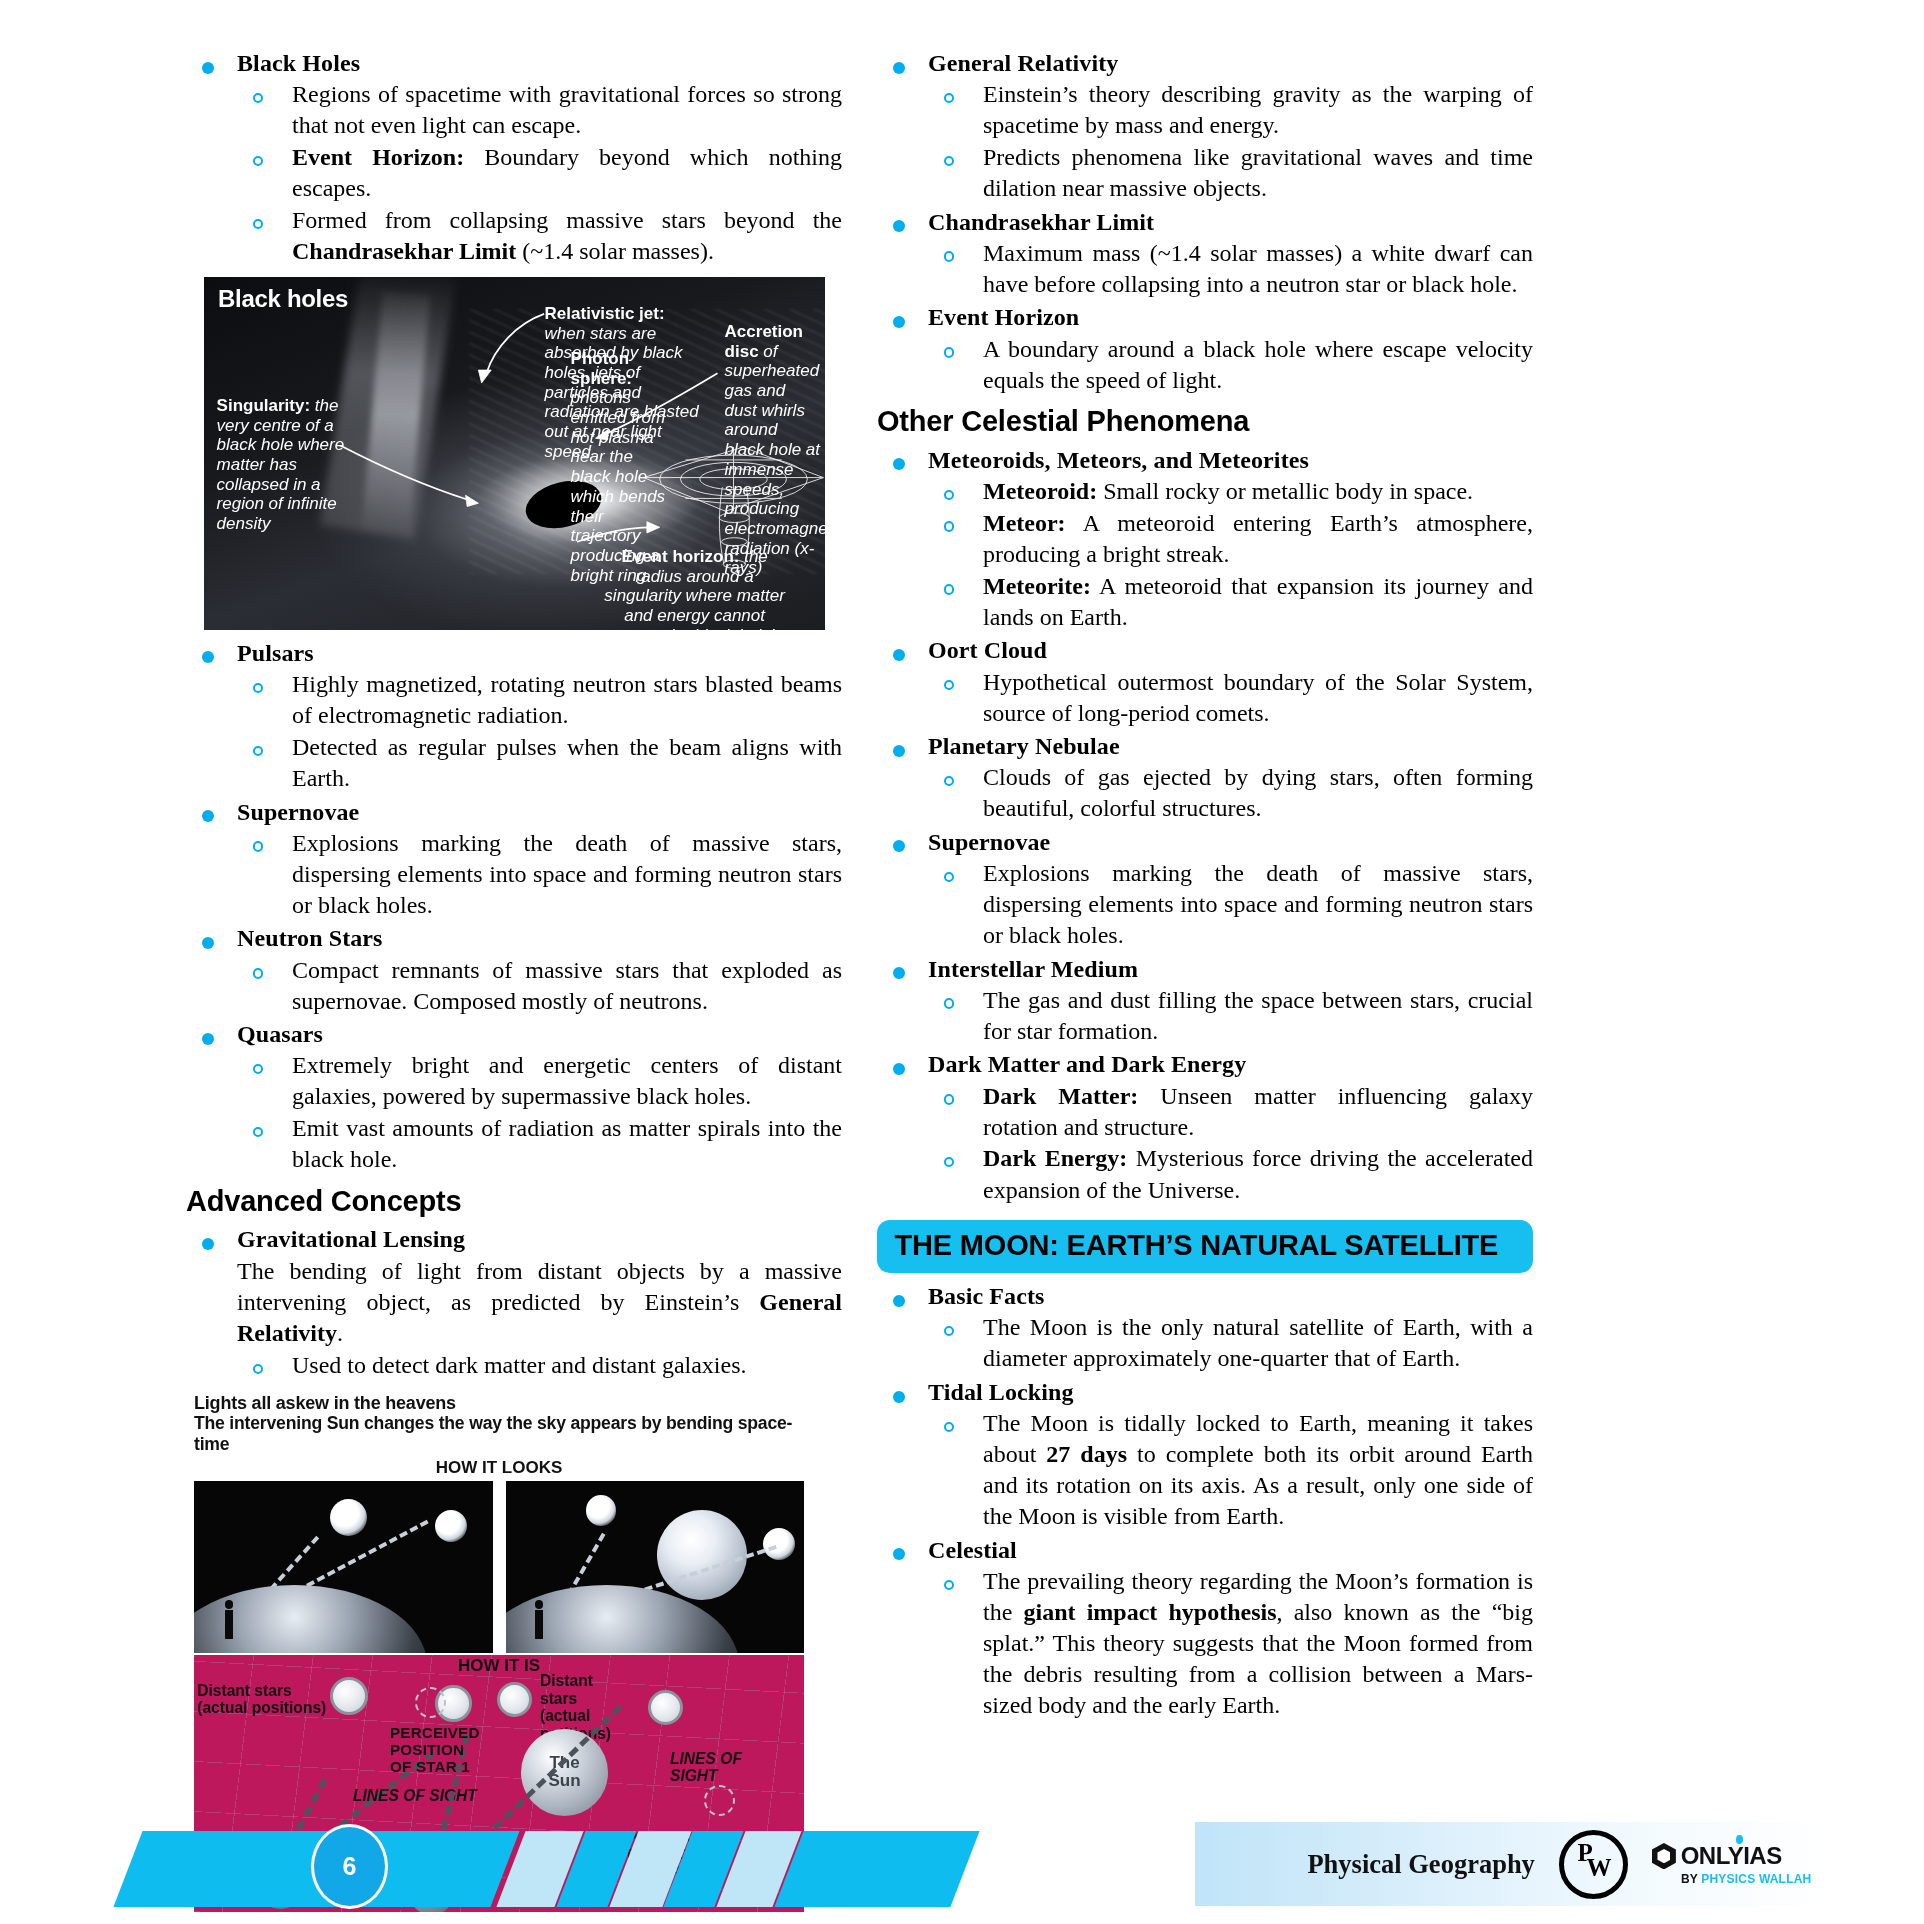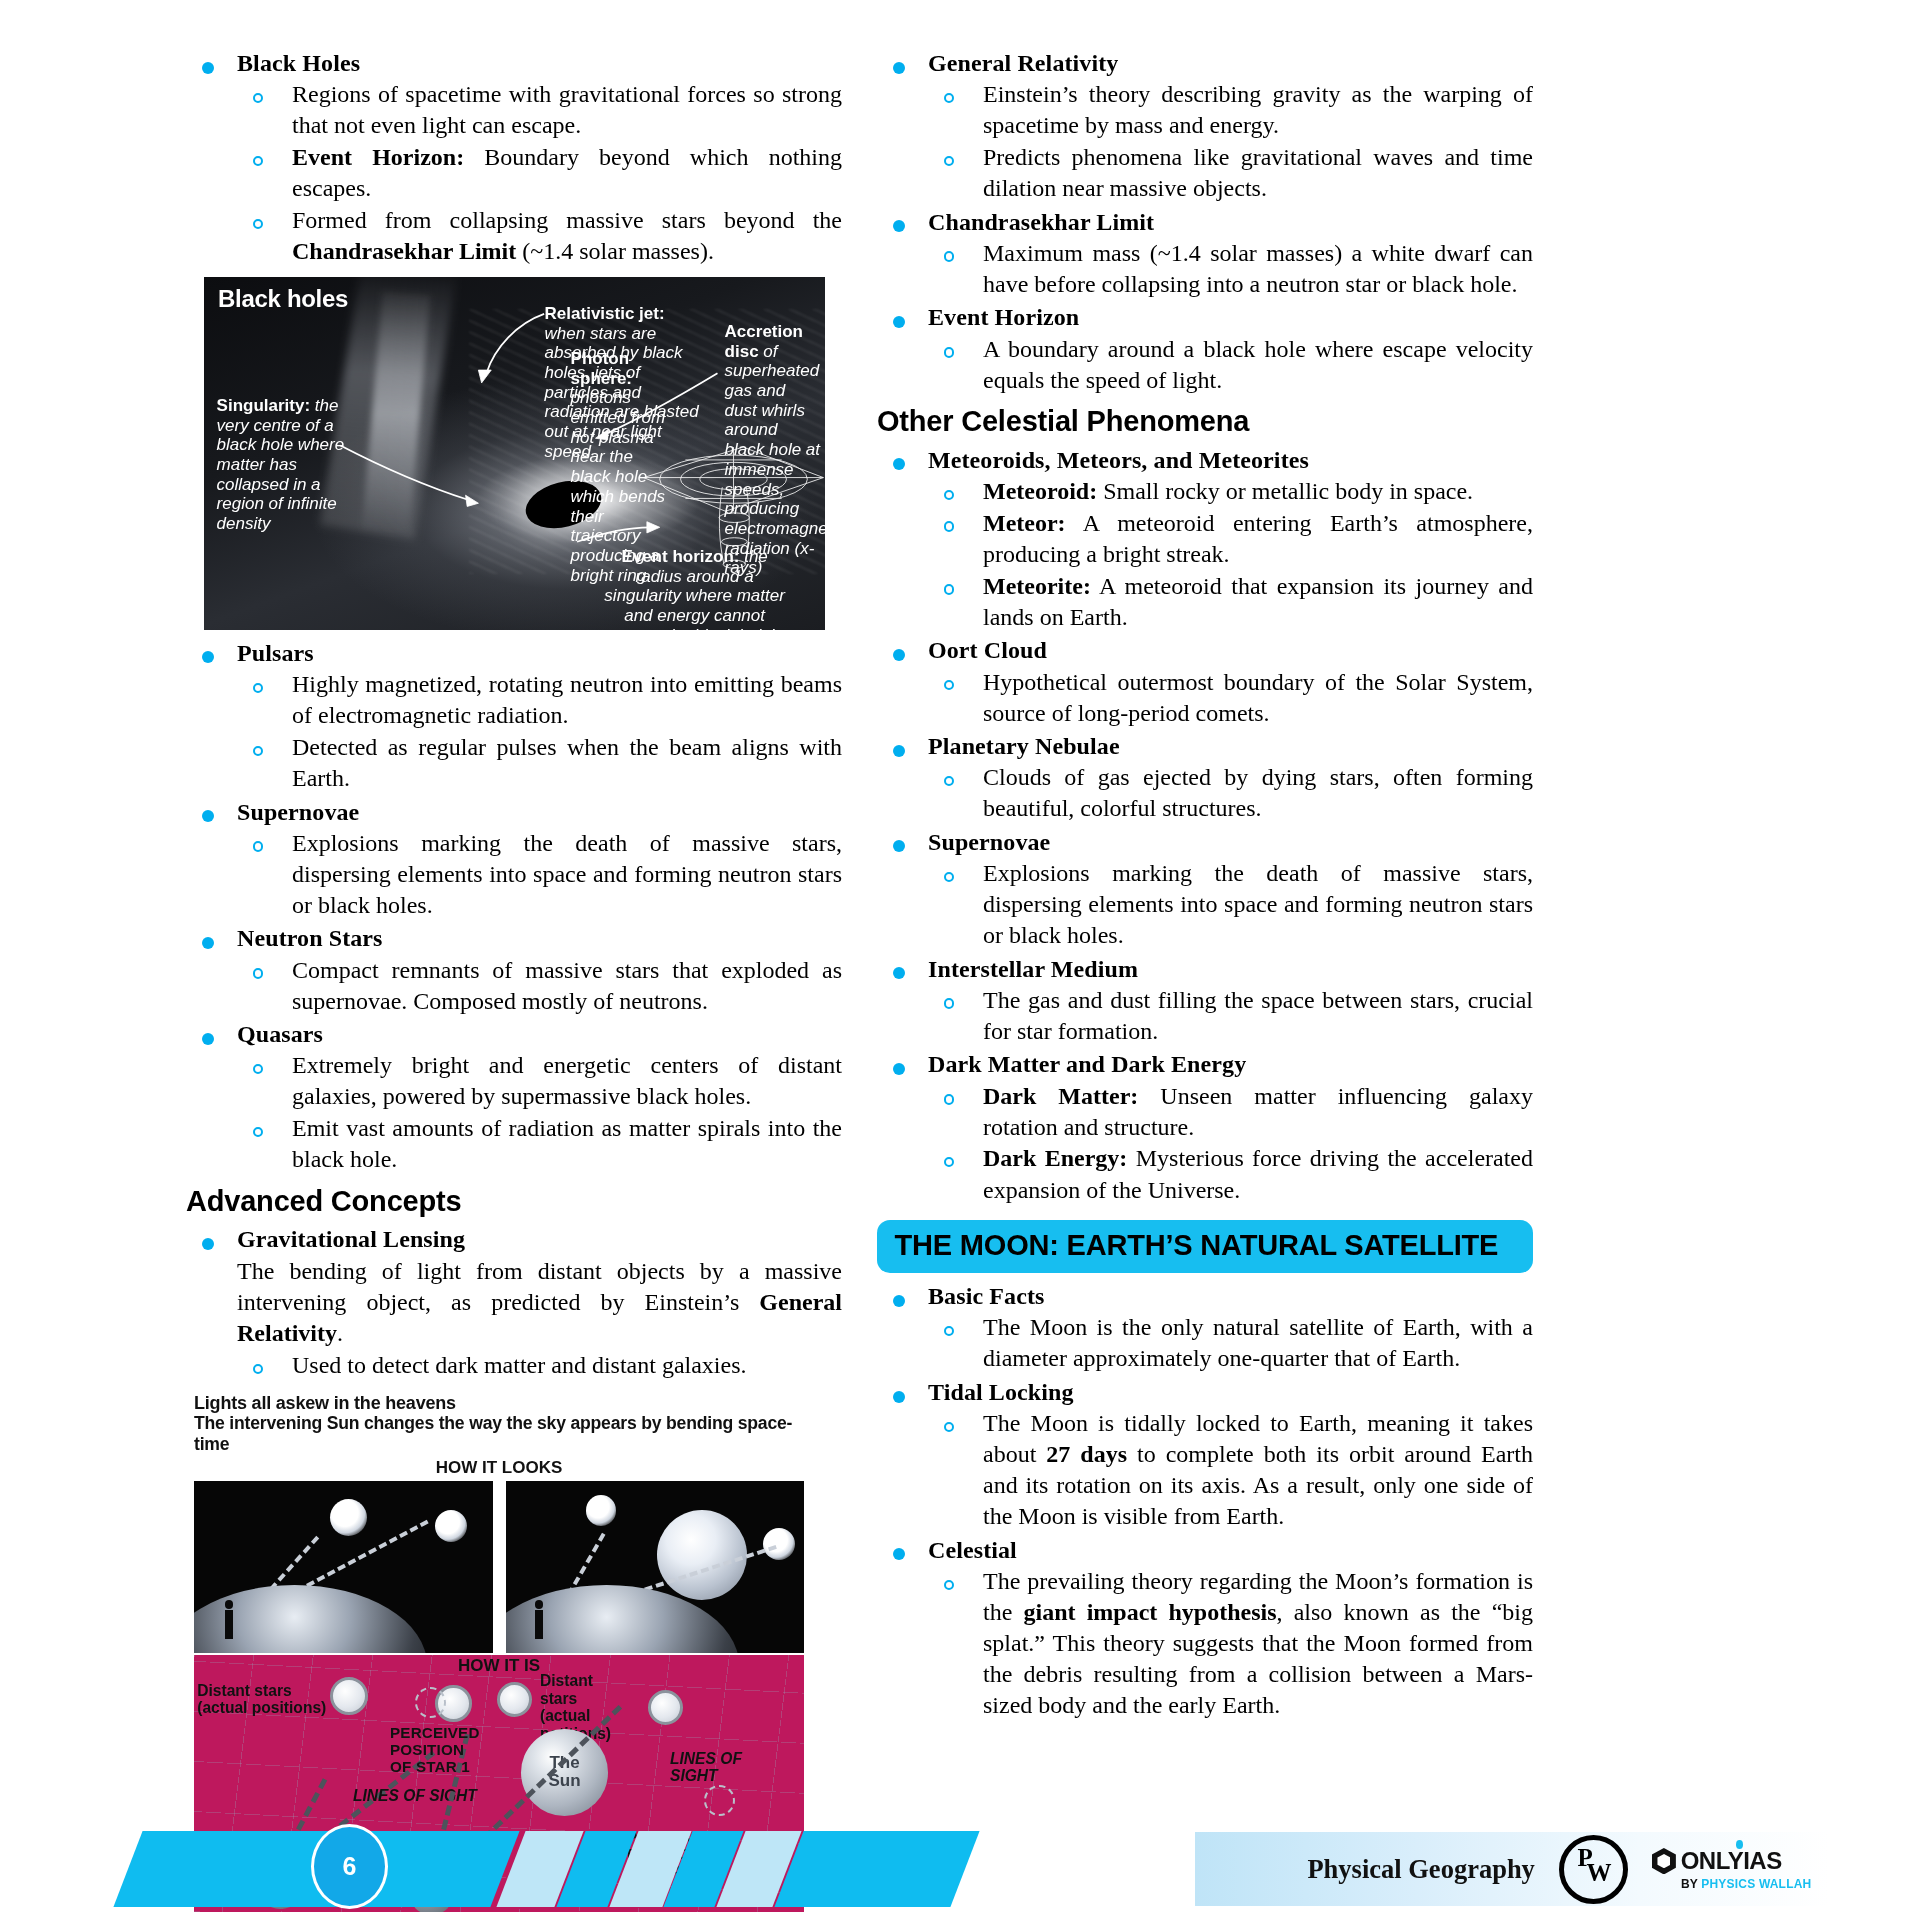--- a/index.html
+++ b/index.html
@@ -235,21 +235,21 @@
   .pagecircle {
     position:absolute; left:311px; bottom:16px;
     width:71px; height:79px; border-radius:50%;
     background:#12A8E8; border:3.2px solid #fff;
     display:flex; align-items:center; justify-content:center;
     color:#fff; font-family:"Liberation Sans", sans-serif;
     font-weight:bold; font-size:25px;
   }
   .f-right {
     position:absolute; right:96px; bottom:19px;
-    width:634px; height:74px;
+    width:634px; height:84px;
     background:linear-gradient(90deg, #bfe4f7 0%, #d9eefb 35%, #f3fafe 70%, #ffffff 100%);
     display:flex; align-items:center; justify-content:flex-end; gap:24px;
     padding-right:17.6px; box-sizing:border-box;
   }
   .f-title { font-weight:bold; font-size:26.5px; color:#111; }
   .pw-logo {
     width:59px; height:59px; border-radius:50%;
     border:5.6px solid #000; position:relative; flex:0 0 59px;
     display:flex; align-items:center; justify-content:center;
     font-family:"Liberation Serif", serif; color:#000;
@@ -353,21 +353,21 @@
         <div class="bh-lab evh"><b>Event horizon:</b><span> the radius around a singularity where matter and energy cannot escape the black hole’s gravity. The point of no return.</span></div>
       </div>
 
       <ul class="lvl1">
         <li class="l1">
           <span class="b1"></span>
           <div class="t1">Pulsars</div>
           <ul class="lvl2">
             <li class="l2">
                 <span class="b2"></span>
-                <div class="t2">Highly magnetized, rotating neutron into emitting beams of electromagnetic radiation.</div>
+                <div class="t2">Highly magnetized, rotating neutron stars blasted beams of electromagnetic radiation.</div>
               </li>
             <li class="l2">
                 <span class="b2"></span>
                 <div class="t2">Detected as regular pulses when the beam aligns with Earth.</div>
               </li>
           </ul>
         </li>
         <li class="l1">
           <span class="b1"></span>
           <div class="t1">Supernovae</div>

